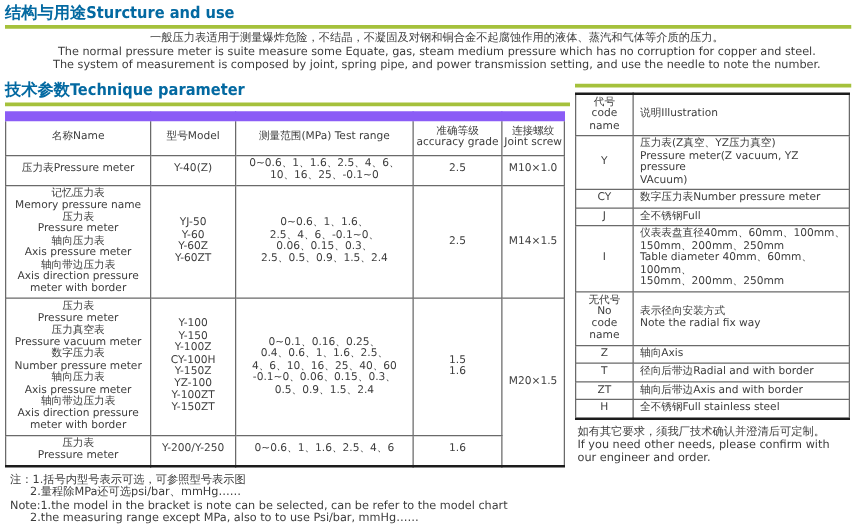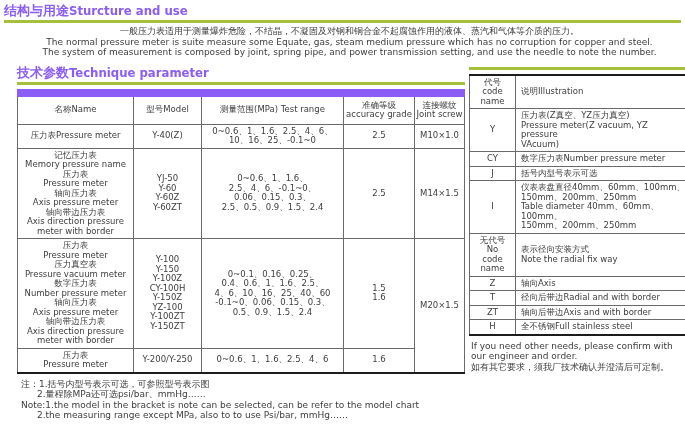--- a/index.html
+++ b/index.html
@@ -8,31 +8,31 @@
     width: 685px; height: 425px;
     background: #ffffff;
     font-family: "DejaVu Sans", "Liberation Sans", sans-serif;
     color: #3d3d3d;
     font-size: 9px;
     overflow: hidden;
   }
   .page { width: 685px; height: 425px; padding: 3px 4px 0 4px; }
 
   .section-title {
-    font-size: 13px; font-weight: bold; color: #8b5cf6;
+    font-size: 13px; font-weight: bold; color: #0369a1;
     letter-spacing: 0px; line-height: 15px; margin: 0;
     font-stretch: condensed;
   }
   .green-rule { height: 3px; margin-top: 2px; }
 
   
   .paragraphs { padding: 3px 0 0 14px; text-align: center; }
   .paragraphs .ln { line-height: 10.5px; font-size: 9px; white-space: nowrap; }
 
-  .columns { display: flex; margin-top: 7px; margin-left: 13px; }
+  .columns { display: flex; margin-top: 7px; }
   .col-left  { width: 452px; }
   .col-right { width: 221px; margin-left: 4px; }
 
   table { border-collapse: collapse; table-layout: fixed; margin-top: 4px; }
   td {
     border: 1px solid #6a6a6a;
     padding: 2px 2px;
     text-align: center;
     vertical-align: middle;
     font-size: 8.5px;
@@ -247,21 +247,21 @@
               </td>
               <td class="illu">
                 <div class="ln">数字压力表Number pressure meter</div>
               </td>
             </tr>
             <tr>
               <td>
                 <div class="ln">J</div>
               </td>
               <td class="illu">
-                <div class="ln">括号内型号表示可选</div>
+                <div class="ln">全不锈钢Full</div>
               </td>
             </tr>
             <tr>
               <td>
                 <div class="ln">I</div>
               </td>
               <td class="illu">
                 <div class="ln">仪表表盘直径40mm、60mm、100mm、</div>
                 <div class="ln">150mm、200mm、250mm</div>
                 <div class="ln">Table diameter 40mm、60mm、100mm、</div>
@@ -308,19 +308,19 @@
               <td>
                 <div class="ln">H</div>
               </td>
               <td class="illu">
                 <div class="ln">全不锈钢Full stainless steel</div>
               </td>
             </tr>
           </tbody>
       </table>
       <div class="mn-footer" id="mn-footer">
+          <div class="ln">如有其它要求，须我厂技术确认并澄清后可定制。</div>
           <div class="ln">If you need other needs, please confirm with our engineer and order.</div>
-          <div class="ln">如有其它要求，须我厂技术确认并澄清后可定制。</div>
         </div>
     </div>
 
   </div>
 </div>
 
 </body></html>

